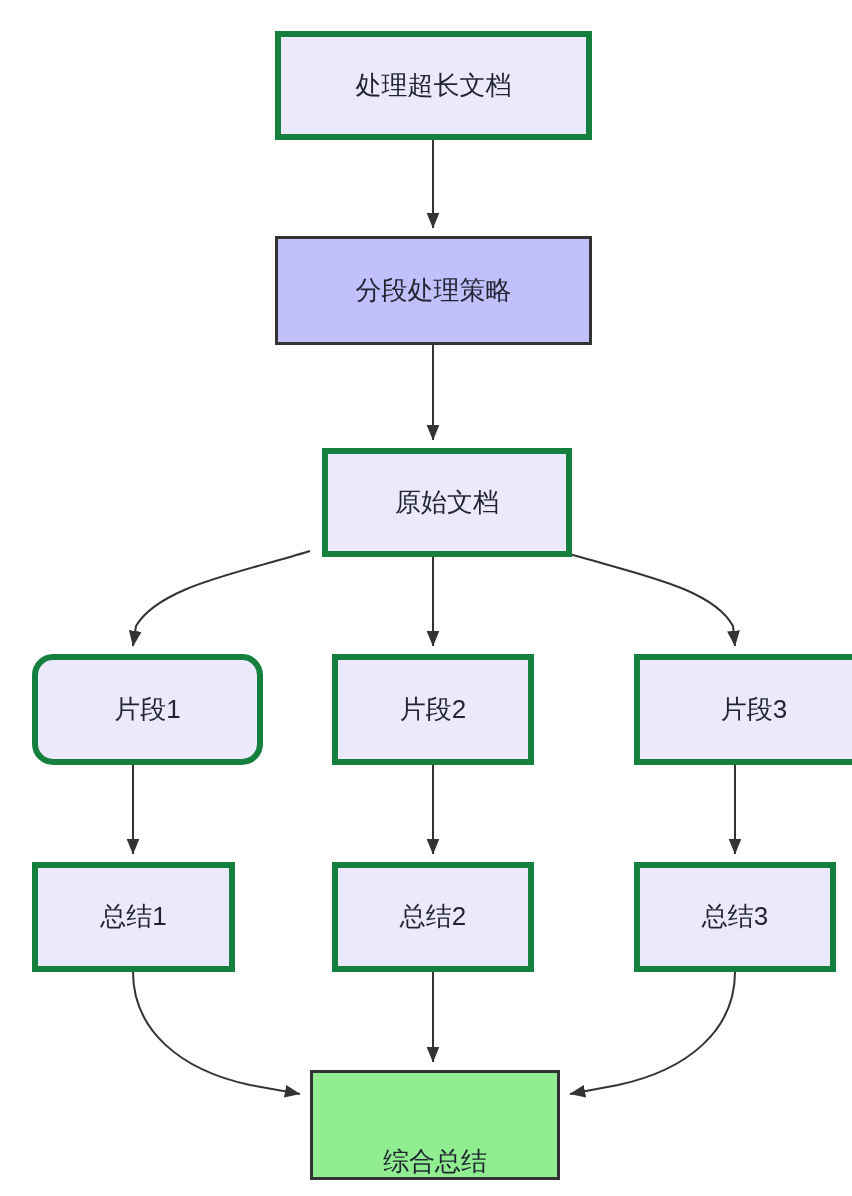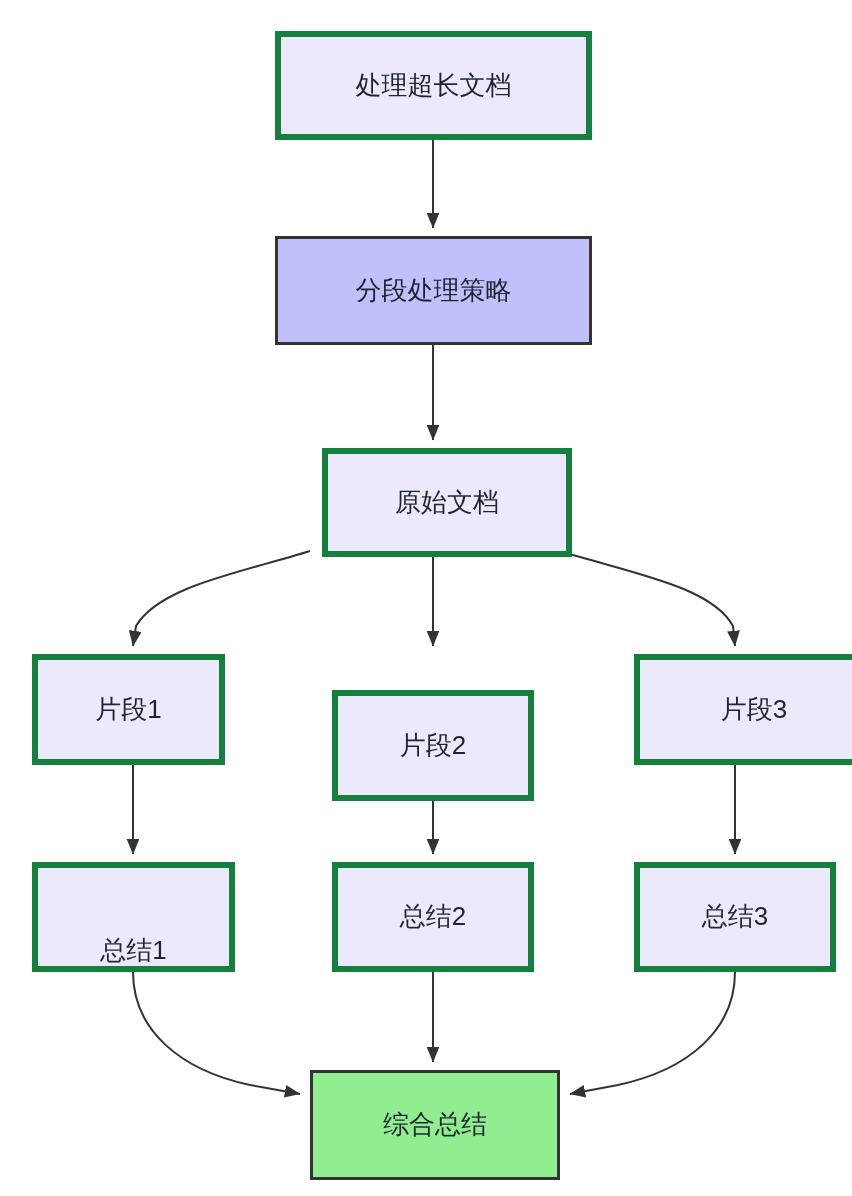--- a/index.html
+++ b/index.html
@@ -53,20 +53,21 @@
     border: 3px solid #333333;
     color: #1f2430;
     font-size: 26px;
   }
   
   .node.style-final {
     background: #90ee90;
     border: 3px solid #333333;
     color: #1f2430;
     font-size: 26px;
+    align-items: flex-end;
   }
 </style>
 </head>
 <body>
 
 <div id="diagram-canvas">
 
   <svg id="edge-layer" viewBox="0 0 852 1196" xmlns="http://www.w3.org/2000/svg">
     <defs>
       <marker id="arrowhead" markerWidth="9" markerHeight="9" refX="7.6" refY="3.2" orient="auto" markerUnits="strokeWidth">
@@ -102,33 +103,33 @@
   </div>
 
   <div class="node style-strategy" style="left:275px; top:236px; width:317px; height:109px;">
     <span class="node-label">分段处理策略</span>
   </div>
 
   <div class="node style-default" style="left:322px; top:448px; width:250px; height:109px;">
     <span class="node-label">原始文档</span>
   </div>
 
-  <div class="node style-default" style="left:32px; top:654px; width:193px; height:111px;">
+  <div class="node style-default" style="left:32px; top:654px; width:231px; height:111px;border-radius:21px;">
     <span class="node-label">片段1</span>
   </div>
 
-  <div class="node style-default" style="left:332px; top:690px; width:202px; height:111px;">
+  <div class="node style-default" style="left:332px; top:654px; width:202px; height:111px;">
     <span class="node-label">片段2</span>
   </div>
 
   <div class="node style-default" style="left:634px; top:654px; width:240px; height:111px;">
     <span class="node-label">片段3</span>
   </div>
 
-  <div class="node style-default" style="left:32px; top:862px; width:203px; height:110px;align-items:flex-end;">
+  <div class="node style-default" style="left:32px; top:862px; width:203px; height:110px;">
     <span class="node-label">总结1</span>
   </div>
 
   <div class="node style-default" style="left:332px; top:862px; width:202px; height:110px;justify-content:center;">
     <span class="node-label">总结2</span>
   </div>
 
   <div class="node style-default" style="left:634px; top:862px; width:202px; height:110px;text-align:right;">
     <span class="node-label">总结3</span>
   </div>

